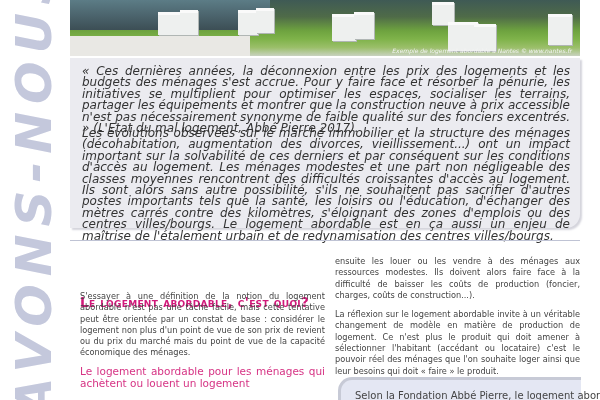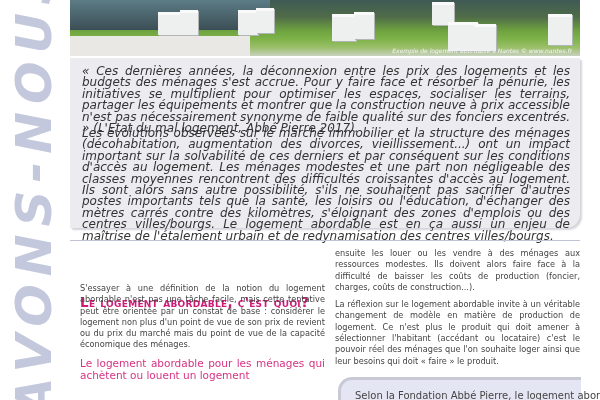--- a/index.html
+++ b/index.html
@@ -63,21 +63,21 @@
     }
     .section-title {
       position: absolute; left: 80px; top: 254px;
       font-weight: bold; font-size: 13.5px; color: #d1197a;
       font-variant: small-caps; letter-spacing: 0.3px; margin-top: 40px;
     }
     .col {
       position: absolute; font-size: 8.2px; line-height: 11.3px;
       color: #444; text-align: justify;
     }
-    .col p { margin: 0 0 6px 0; }
+    .col p { margin: 8px 0 6px 0; }
     .col-left { left: 80px; top: 283px; width: 245px; }
     .col-right { left: 335px; top: 248px; width: 245px; }
     .subhead {
       color: #d63384; font-size: 10.5px; line-height: 12.5px; margin-top: 6px;
     }
     .info-box {
       position: absolute; left: 338px; top: 377px; width: 240px; height: 30px;
       background: #e4e7f3; border-top-left-radius: 14px;
       border-top: 3px solid #c7cad6; border-left: 3px solid #c7cad6;
     }

